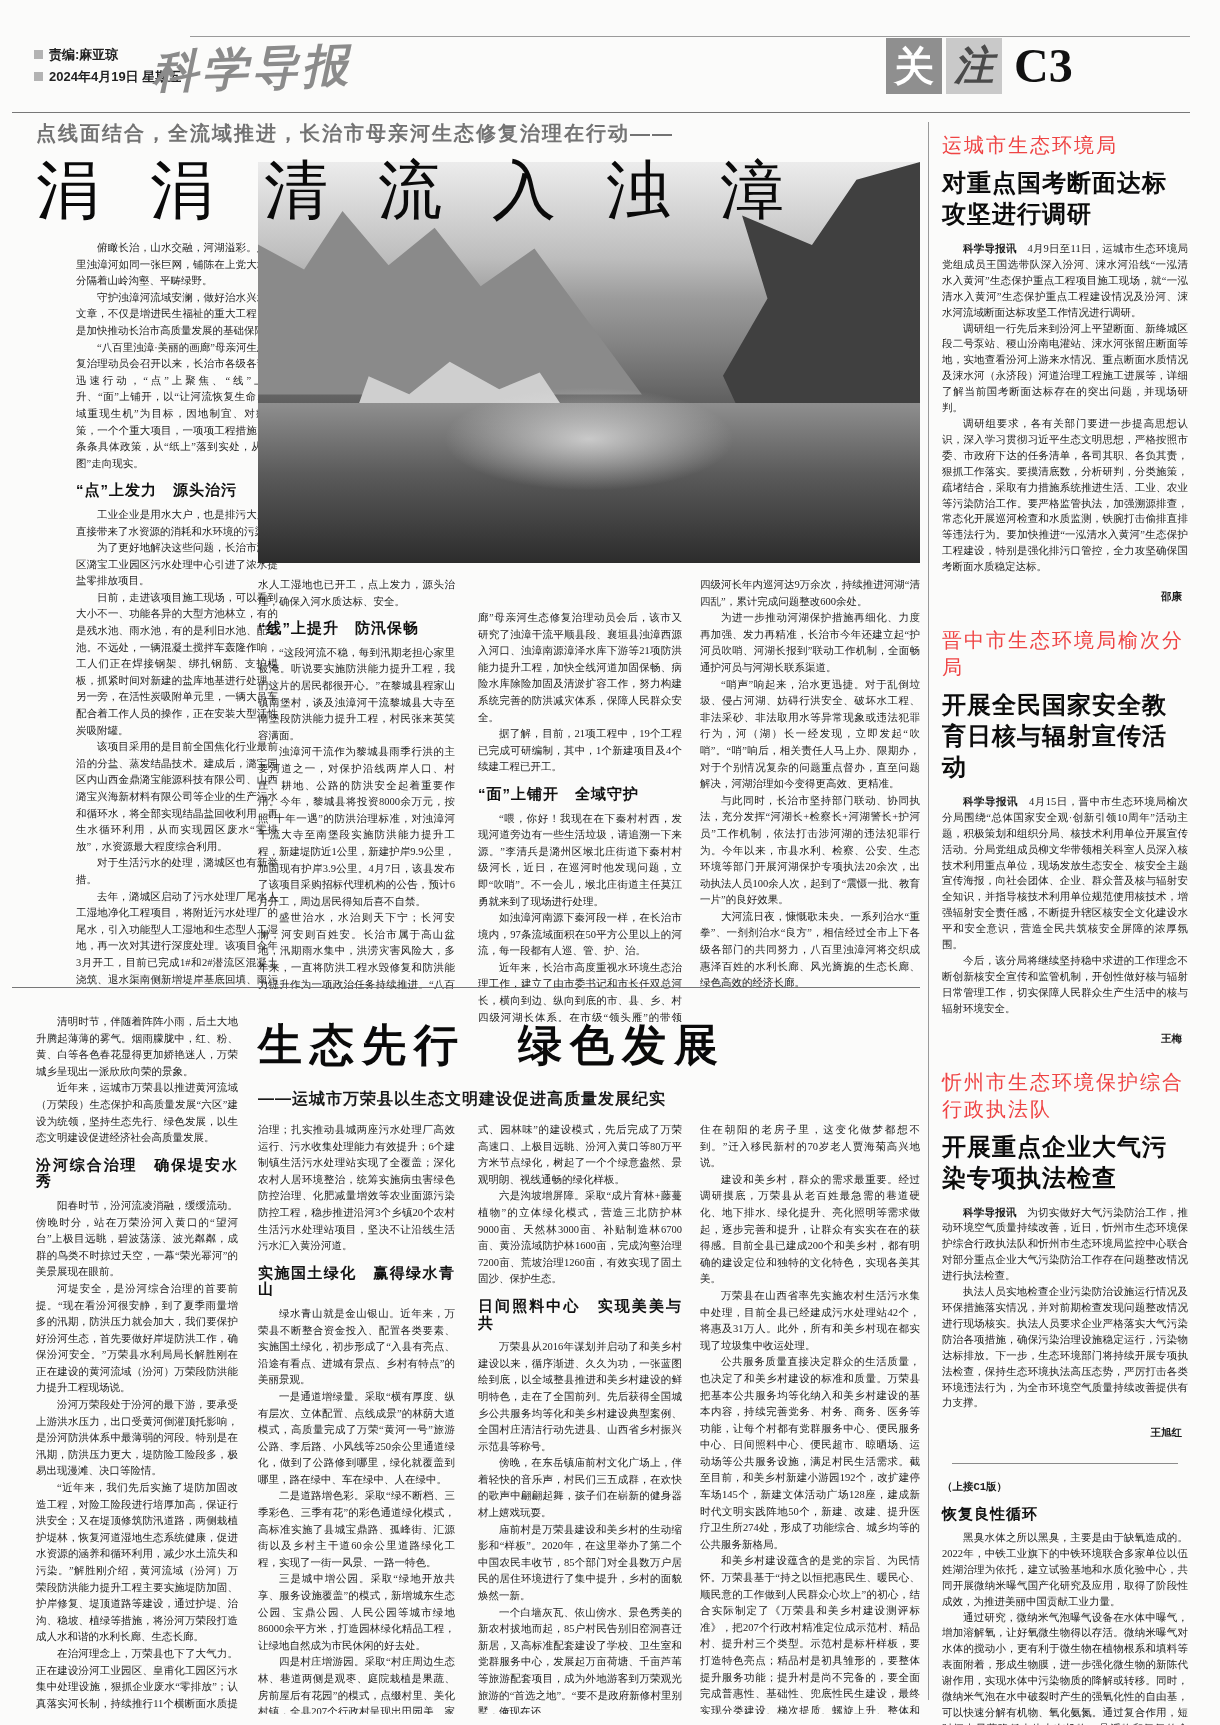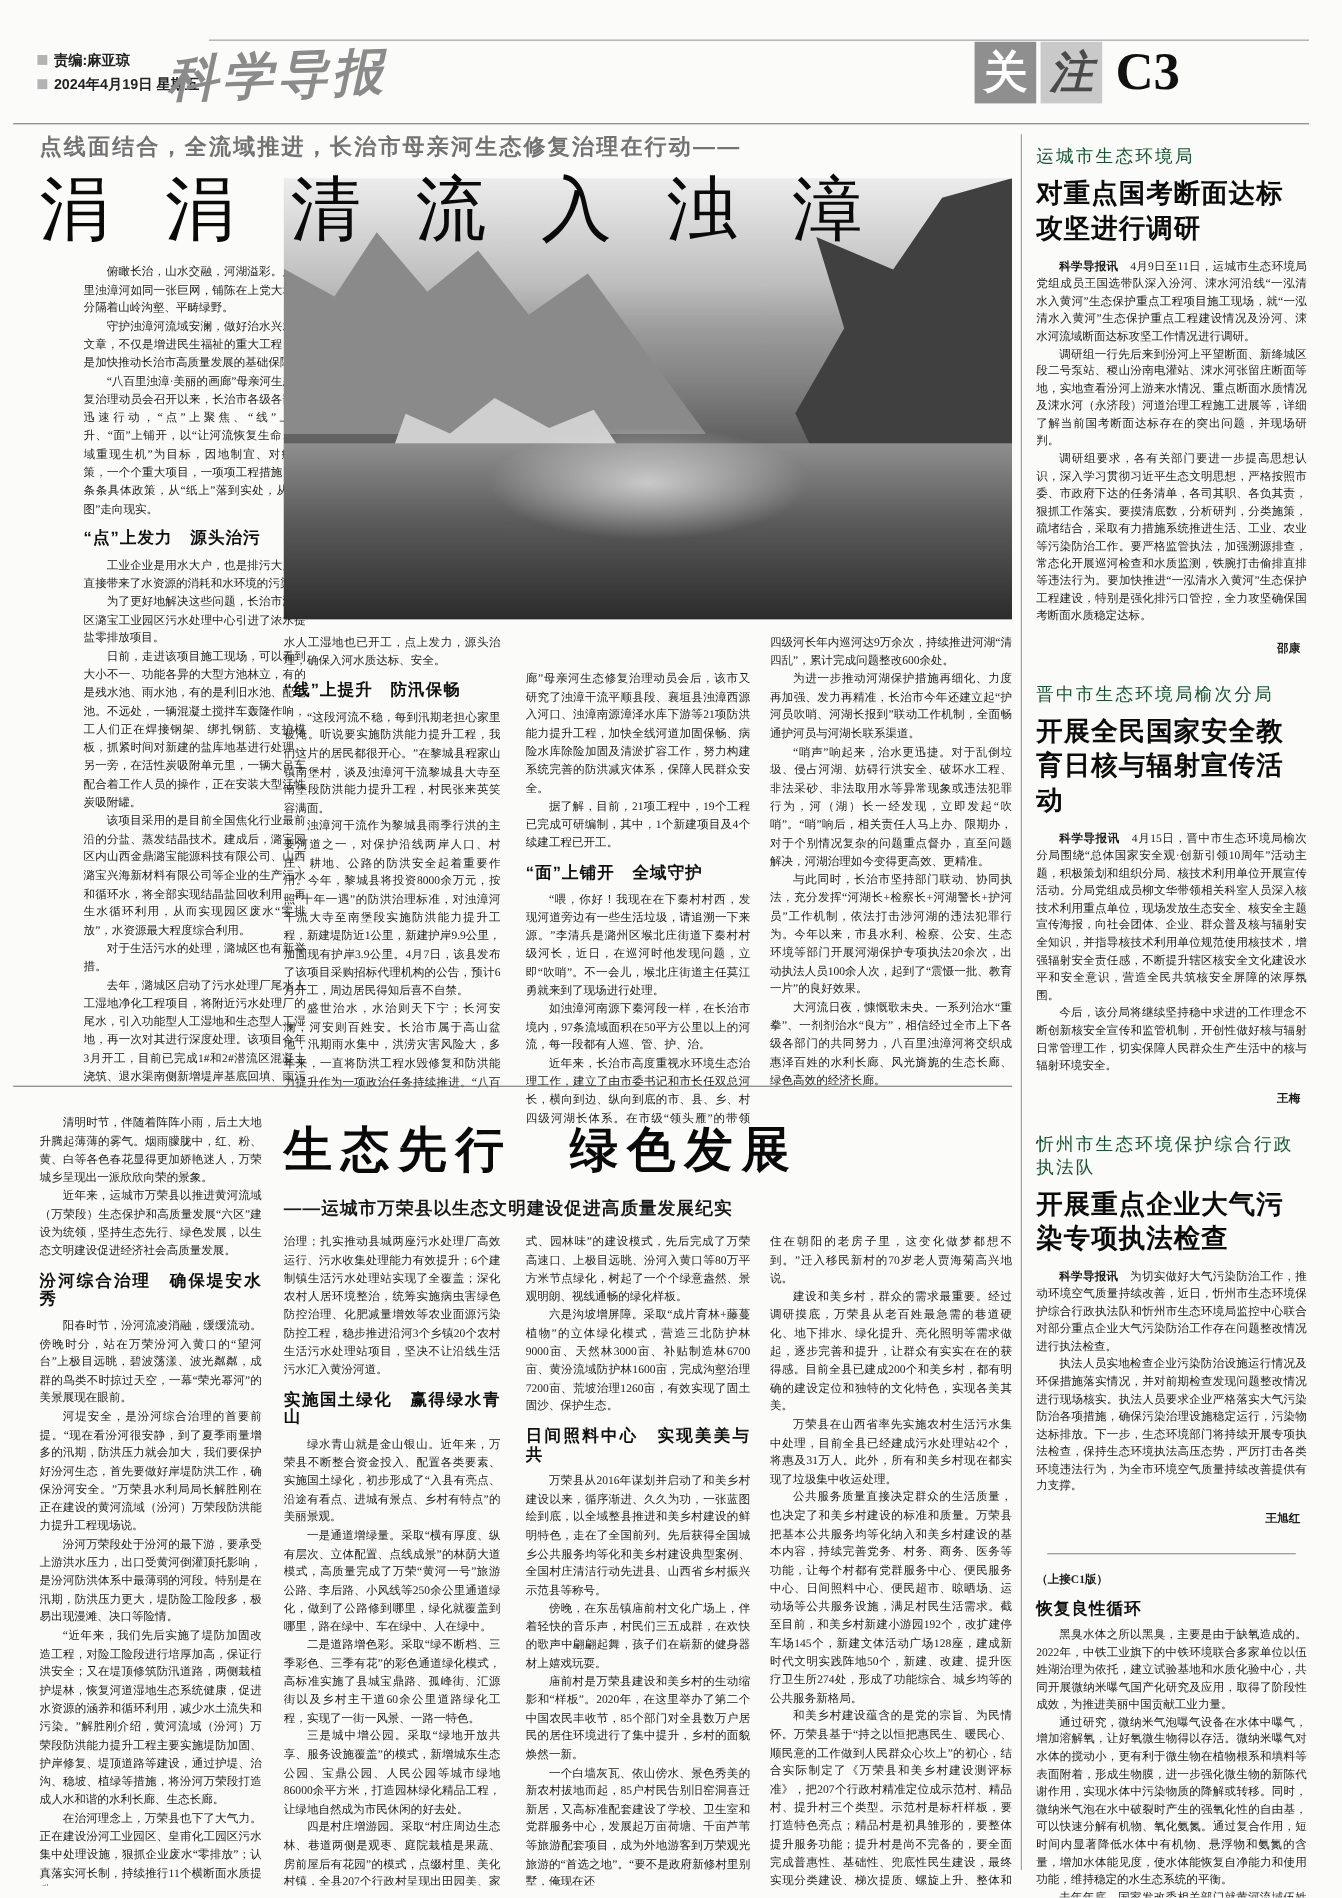--- a/index.html
+++ b/index.html
@@ -35,25 +35,25 @@
              background:radial-gradient(ellipse at center,rgba(230,230,230,.75) 0%,rgba(230,230,230,0) 70%);}
   .col{overflow:hidden;font-size:10.5px;line-height:16.6px;text-align:justify;}
   .c1{left:36px;top:240px;width:202px;height:746px;margin-left:40px;}
   .c2{left:258px;top:577px;width:197px;height:412px;}
   .c3{left:478px;top:610px;width:204px;height:412px;}
   .c4{left:700px;top:577px;width:220px;height:412px;}
   .para{margin:0;text-indent:2em;}
   .noindent{text-indent:0;}
   .sub{font-family:"Liberation Sans",sans-serif;font-weight:700;font-size:15px;letter-spacing:1px;margin:10px 0 8px;color:#111;}
   .byline{text-align:right;font-weight:700;margin:14px 6px 0 0;}
-  .note{font-weight:700;margin:16px 0 4px;text-indent:0;}
+  .note{font-weight:700;margin:16px 0 4px;text-indent:0;font-family:Liberation Mono, monospace;}
   
   .vline{left:928px;top:122px;width:1px;height:1578px;background:#9a9a9a;}
   .sidebar{left:942px;top:122px;width:246px;}
-  .sb-kicker{font-family:"Liberation Sans",sans-serif;font-size:16px;font-weight:400;letter-spacing:2px;margin:10px 0 8px;color:#14532d;}
+  .sb-kicker{font-family:"Liberation Sans",sans-serif;font-size:20px;font-weight:400;letter-spacing:2px;margin:10px 0 8px;color:#ef4444;}
   .sb-title{font-family:"Liberation Sans",sans-serif;font-size:24px;line-height:31px;font-weight:800;letter-spacing:1px;margin:0 0 12px;color:#0c0c0c;}
   .sb-flow{font-size:10.5px;line-height:15.9px;text-align:justify;}
   .sb-article{margin-bottom:22px;}
   .sb-divider{width:226px;height:1px;background:#8b8b8b;margin:16px auto 2px;}
   
   .mid-rule{left:12px;top:987px;width:908px;height:1px;background:#777;}
   
   .f-head{left:258px;top:1016px;width:662px;text-align:left;}
   .f-title{font-family:"Liberation Serif",serif;font-weight:900;font-size:44px;letter-spacing:8px;color:#0a0a0a;margin:0;}
   .f-sub{font-family:"Liberation Sans",sans-serif;font-size:16px;font-weight:600;letter-spacing:1px;margin-top:14px;color:#1a1a1a;}

